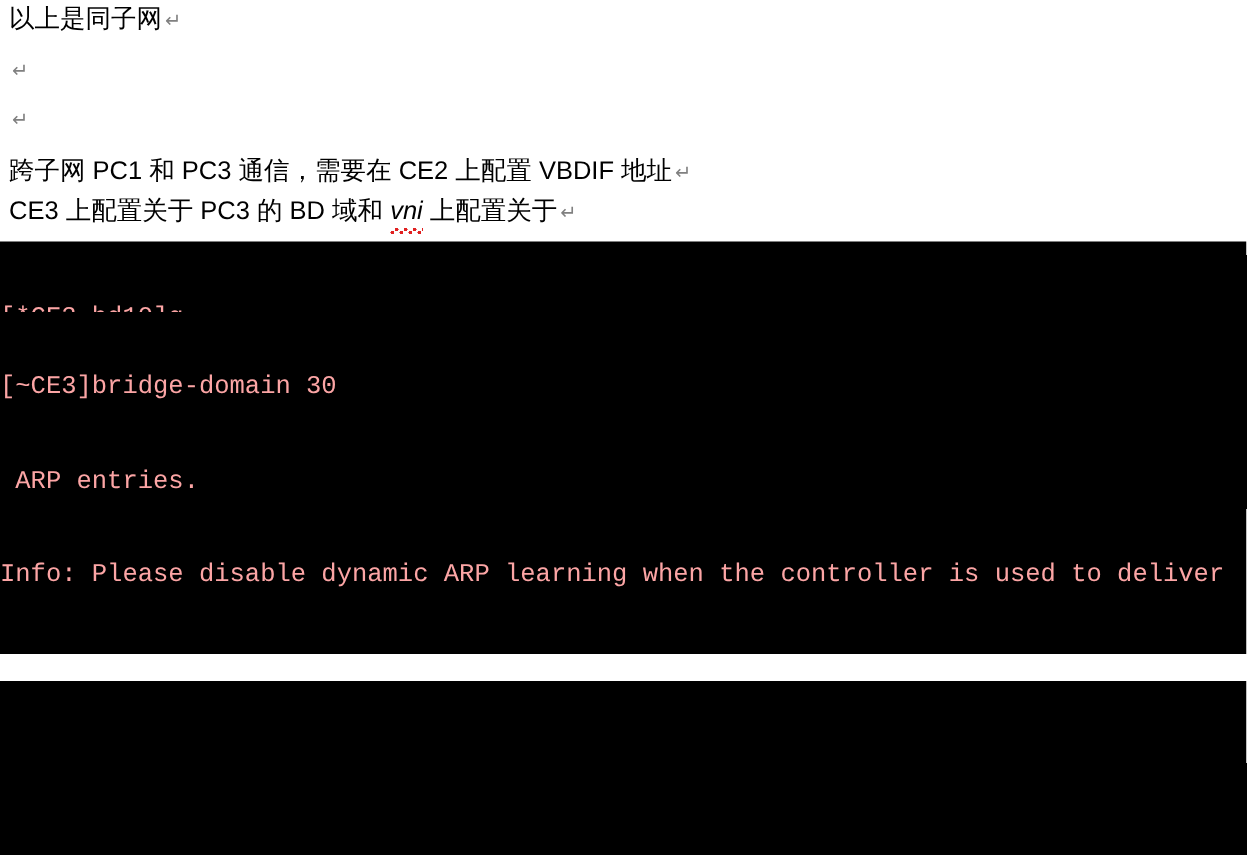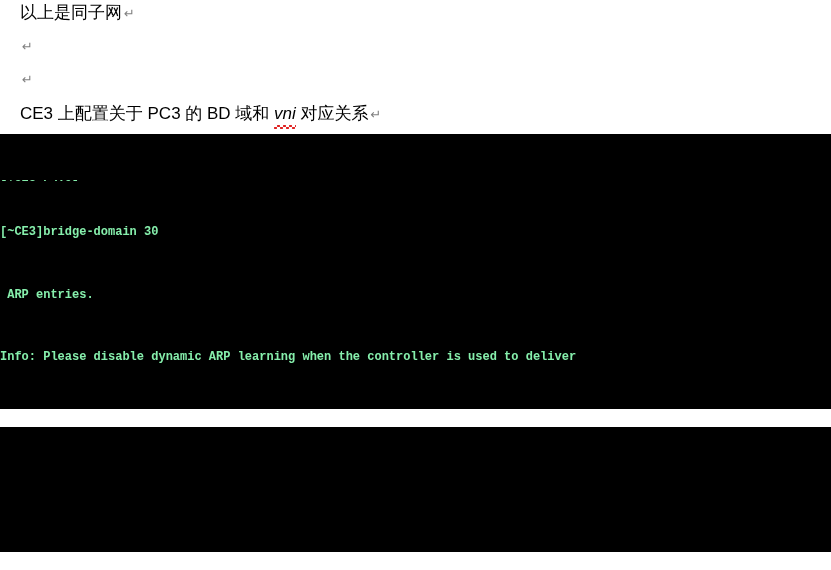--- a/index.html
+++ b/index.html
@@ -23,21 +23,21 @@
     height: 570px;
   }
 
   
   .para {
     font-family: "Liberation Sans", "DejaVu Sans", sans-serif;
     font-size: 17px;
     line-height: 26px;
     color: #000000;
     white-space: pre;
-    padding-left: 20px;
+    padding-left: 6px;
   }
   .para.empty {
     color: #808080;
   }
 
   .pmark {
     color: #808080;
     font-size: 13px;
     padding-left: 2px;
     vertical-align: baseline;
@@ -59,24 +59,24 @@
     background-image:
       radial-gradient(circle at 1.5px 3px, #e02020 1.1px, transparent 1.3px),
       radial-gradient(circle at 4.5px 1px, #e02020 1.1px, transparent 1.3px);
     background-size: 6px 4px;
     background-repeat: repeat-x;
   }
 
   
   .term {
     background: #000000;
-    color: #86efac;
+    color: #fca5a5;
     font-family: "Liberation Mono", "DejaVu Sans Mono", monospace;
-    font-size: 12px;
-    font-weight: bold;
+    font-size: 17px;
+    font-weight: normal;
     line-height: 20.8px;
     white-space: pre;
     overflow: hidden;
     width: 831px;
     box-sizing: border-box;
   }
   .term .line {
     white-space: pre;
     overflow: hidden;
     text-overflow: clip;
@@ -103,22 +103,23 @@
   <div class="gap-6"></div>
 
   <div class="para empty"><span class="pmark">↵</span></div>
 
   <div class="gap-6"></div>
 
   <div class="para empty"><span class="pmark">↵</span></div>
 
   <div class="gap-8"></div>
 
+  <div class="para"><span>跨子网 PC1 和 PC3 通信，需要在 CE2 上配置 VBDIF 地址</span><span class="pmark">↵</span></div>
 
-  <div class="para"><span>CE3 上配置关于 PC3 的 BD 域和 </span><span class="spell">vni</span><span> 对应关系</span><span class="pmark">↵</span></div>
+  <div class="para"><span>CE3 上配置关于 PC3 的 BD 域和 </span><span class="spell">vni</span><span> 上配置关于</span><span class="pmark">↵</span></div>
 
   <div class="gap-6"></div>
 
   <div class="term">
     <div class="clipped-top">[*CE3-bd10]q</div>
     <div class="line">[~CE3]bridge-domain 30</div>
     <div class="line"> ARP entries.</div>
     <div class="line">Info: Please disable dynamic ARP learning when the controller is used to deliver</div>
   </div>
 

